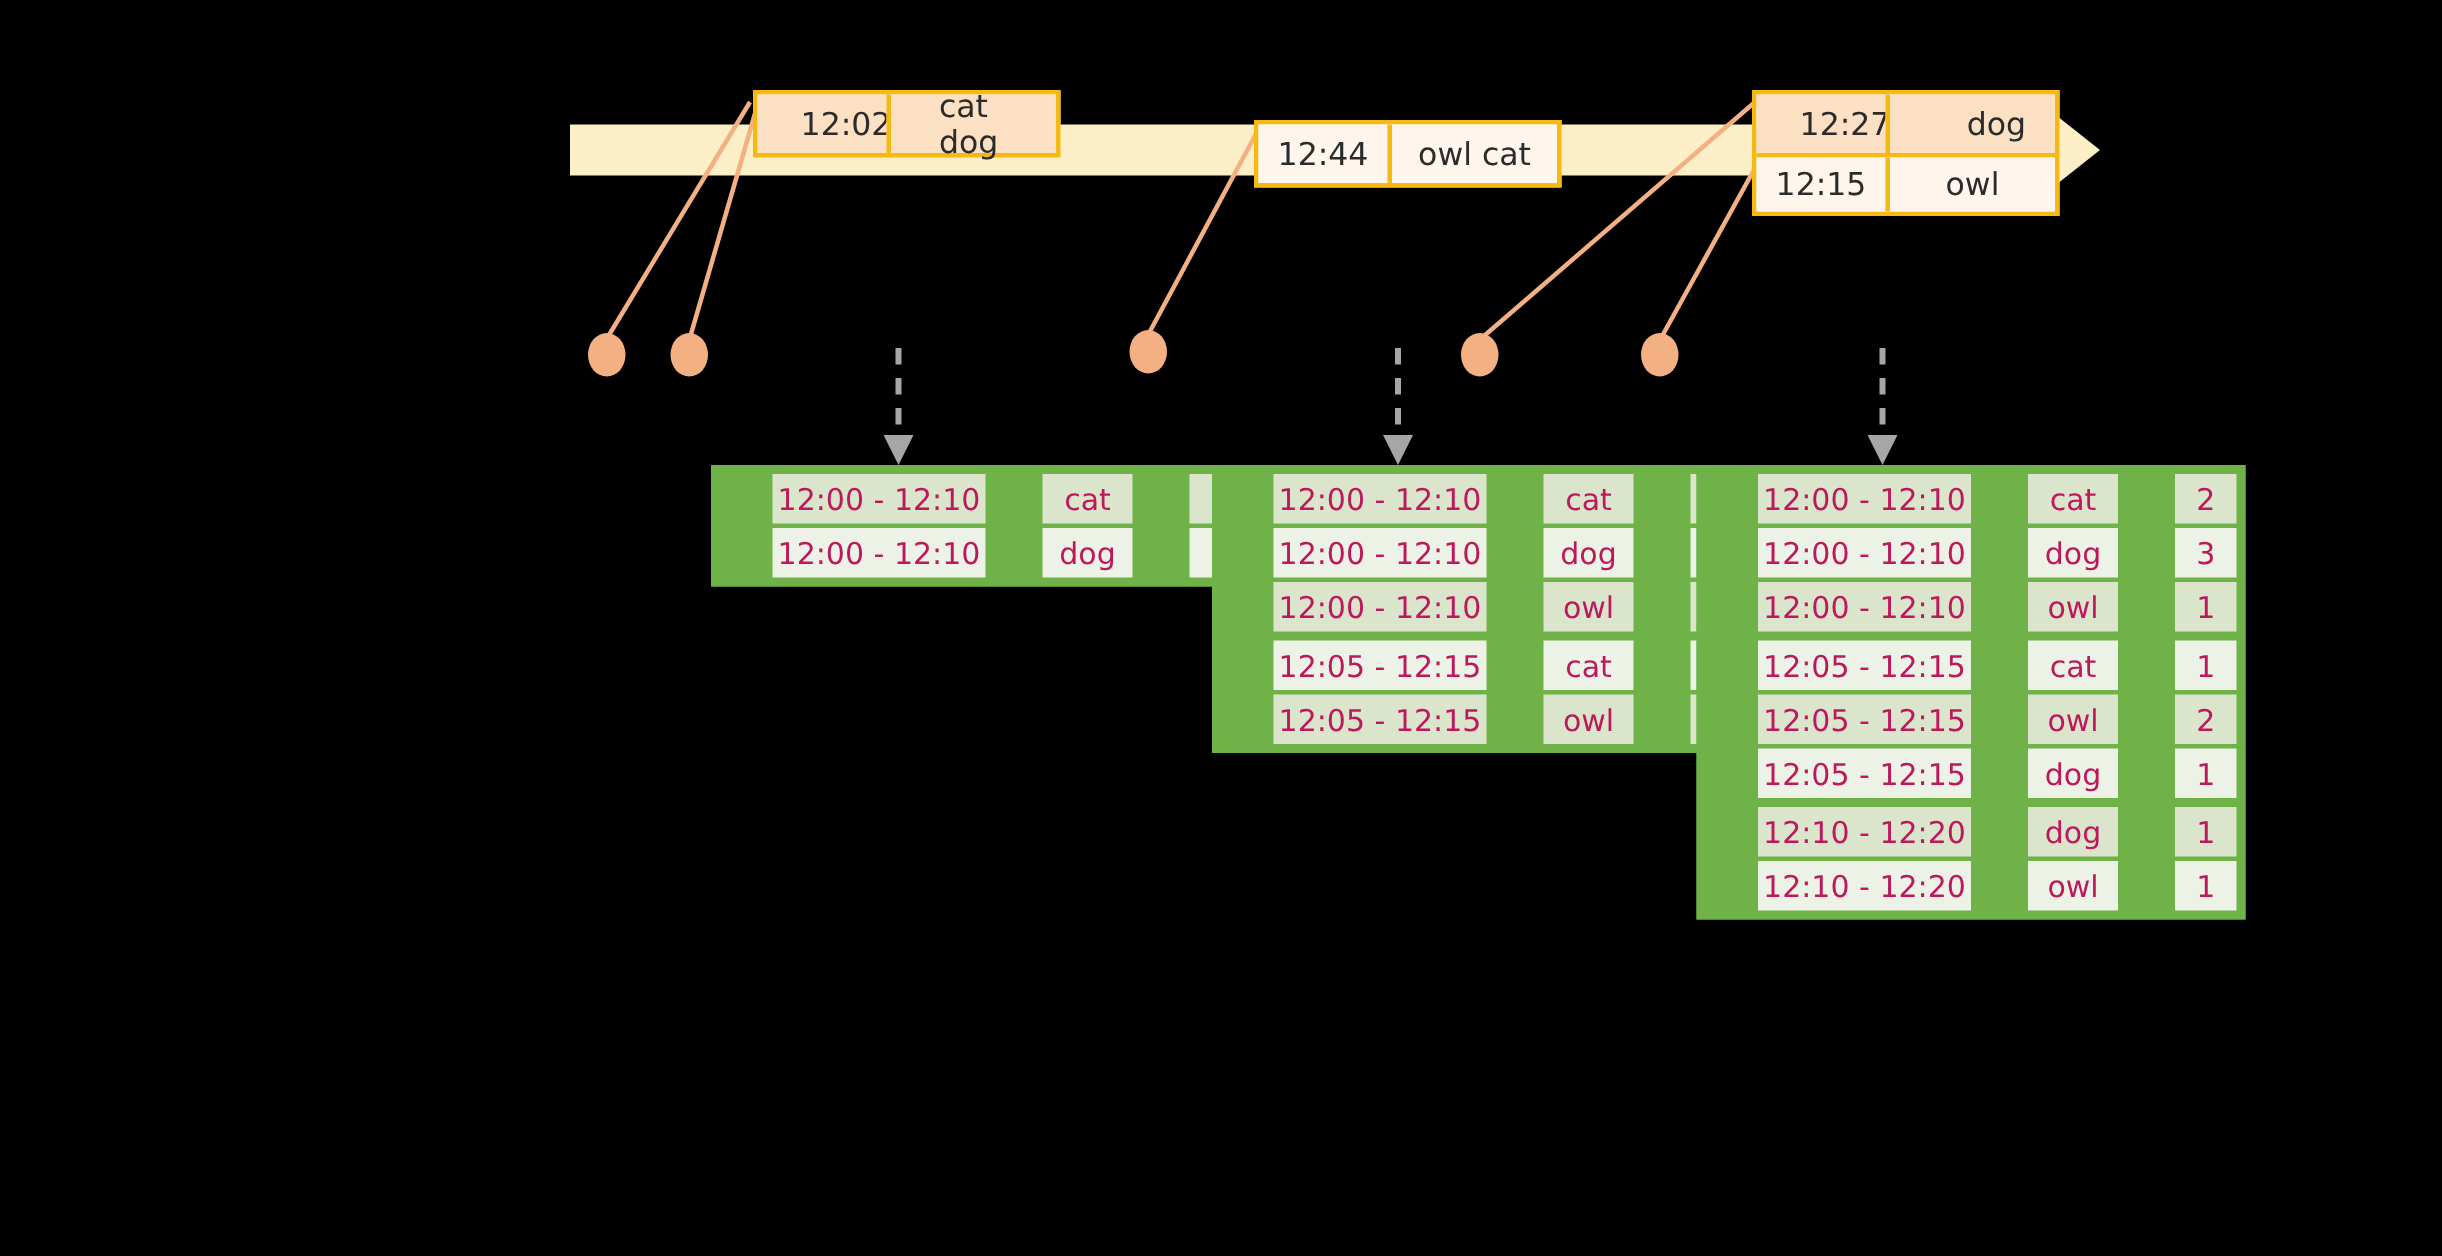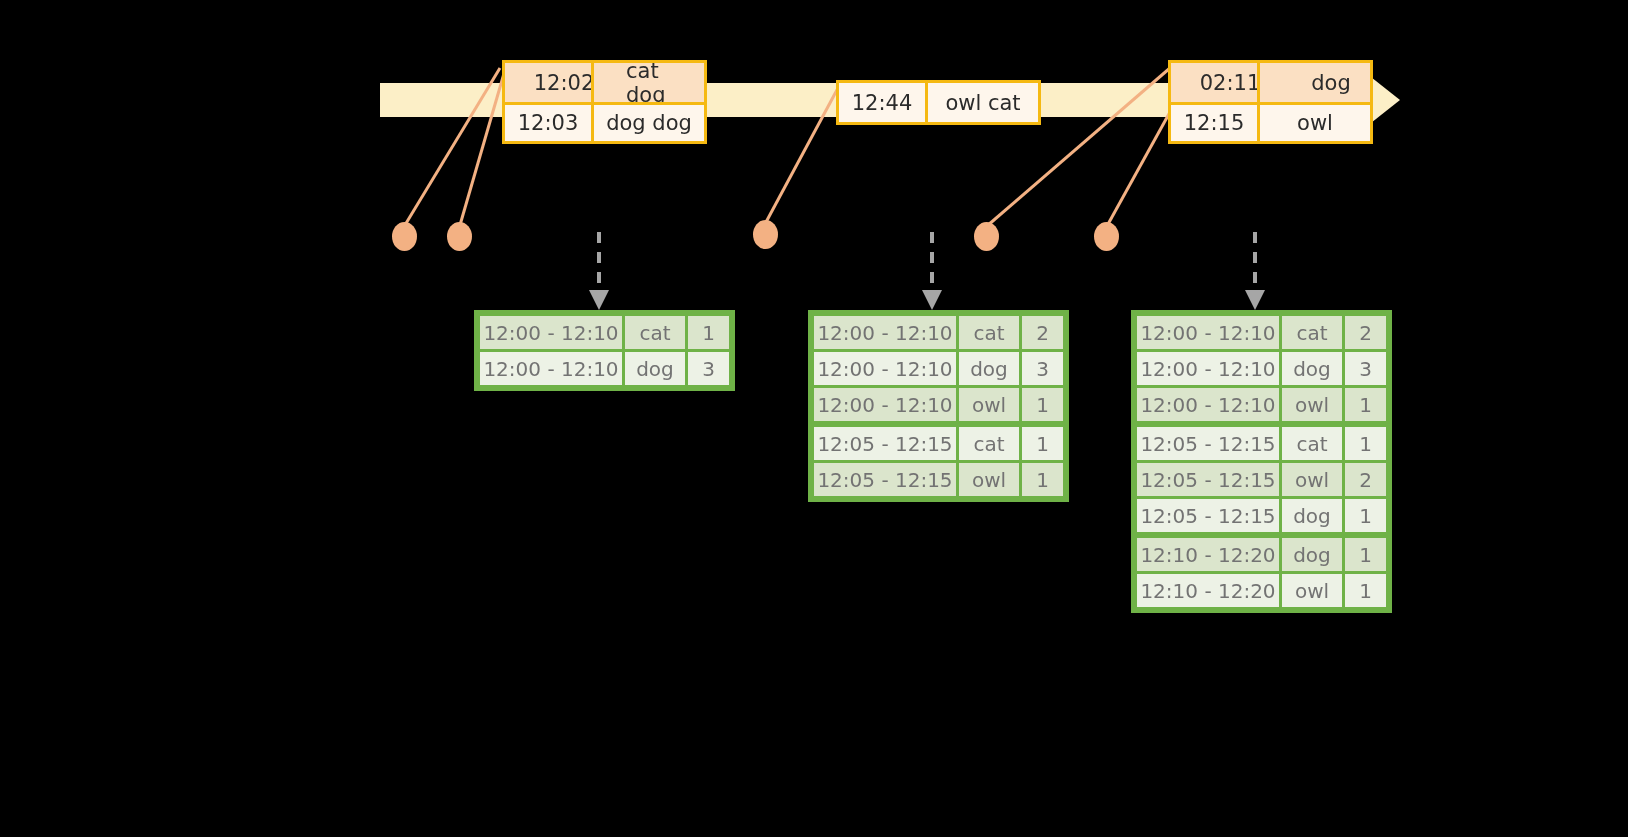--- a/index.html
+++ b/index.html
@@ -65,23 +65,24 @@
     box-sizing:border-box;
     background:#6FB247;
     display:flex;flex-direction:column;
     gap:3px;
     padding:3px;
   }
   .res-row{display:flex;gap:3px;height:33px;}
   .res-row.groupend{margin-bottom:3px;}
   .res-cell{
     display:flex;align-items:center;justify-content:center;
-    font-size:20px;color:#737373;
+    font-size:20px;color:#be185d;
     background:#EDF2E6;
     box-sizing:border-box;
+    margin-left:35px;
   }
   .res-row.shaded .res-cell{background:#DBE5CC;}
 </style>
 </head>
 <body>
 
 <div id="stage">
 
   <div class="timeline-bar" style="left:380px;top:83px;width:990px;"></div>
   <div class="timeline-head" style="left:1357px;top:66px;"></div>
@@ -93,34 +94,30 @@
       <line x1="987" y1="226" x2="1170" y2="68" stroke="#F3B183" stroke-width="3"></line>
       <line x1="1107" y1="226" x2="1170" y2="112" stroke="#F3B183" stroke-width="3"></line>
     </svg>
 
   <div id="events-layer">
       <div class="evt-box" style="left: 502px; top: 60px;">
         <div class="evt-row shaded">
           <div class="evt-time">12:02</div>
           <div class="evt-words">cat dog</div>
         </div>
-        <div class="evt-row">
-          <div class="evt-time">12:03</div>
-          <div class="evt-words">dog dog</div>
-        </div>
       </div>
       <div class="evt-box" style="left: 836px; top: 80px;">
         <div class="evt-row">
           <div class="evt-time">12:44</div>
           <div class="evt-words">owl cat</div>
         </div>
       </div>
       <div class="evt-box" style="left: 1168px; top: 60px;">
         <div class="evt-row shaded">
-          <div class="evt-time">02:11</div>
+          <div class="evt-time">12:27</div>
           <div class="evt-words">dog</div>
         </div>
         <div class="evt-row">
           <div class="evt-time">12:15</div>
           <div class="evt-words">owl</div>
         </div>
       </div>
     </div>
   <div id="dots-layer">
       <div class="word-dot" style="left: 392px; top: 222px; background: rgb(243, 177, 131);"></div>

